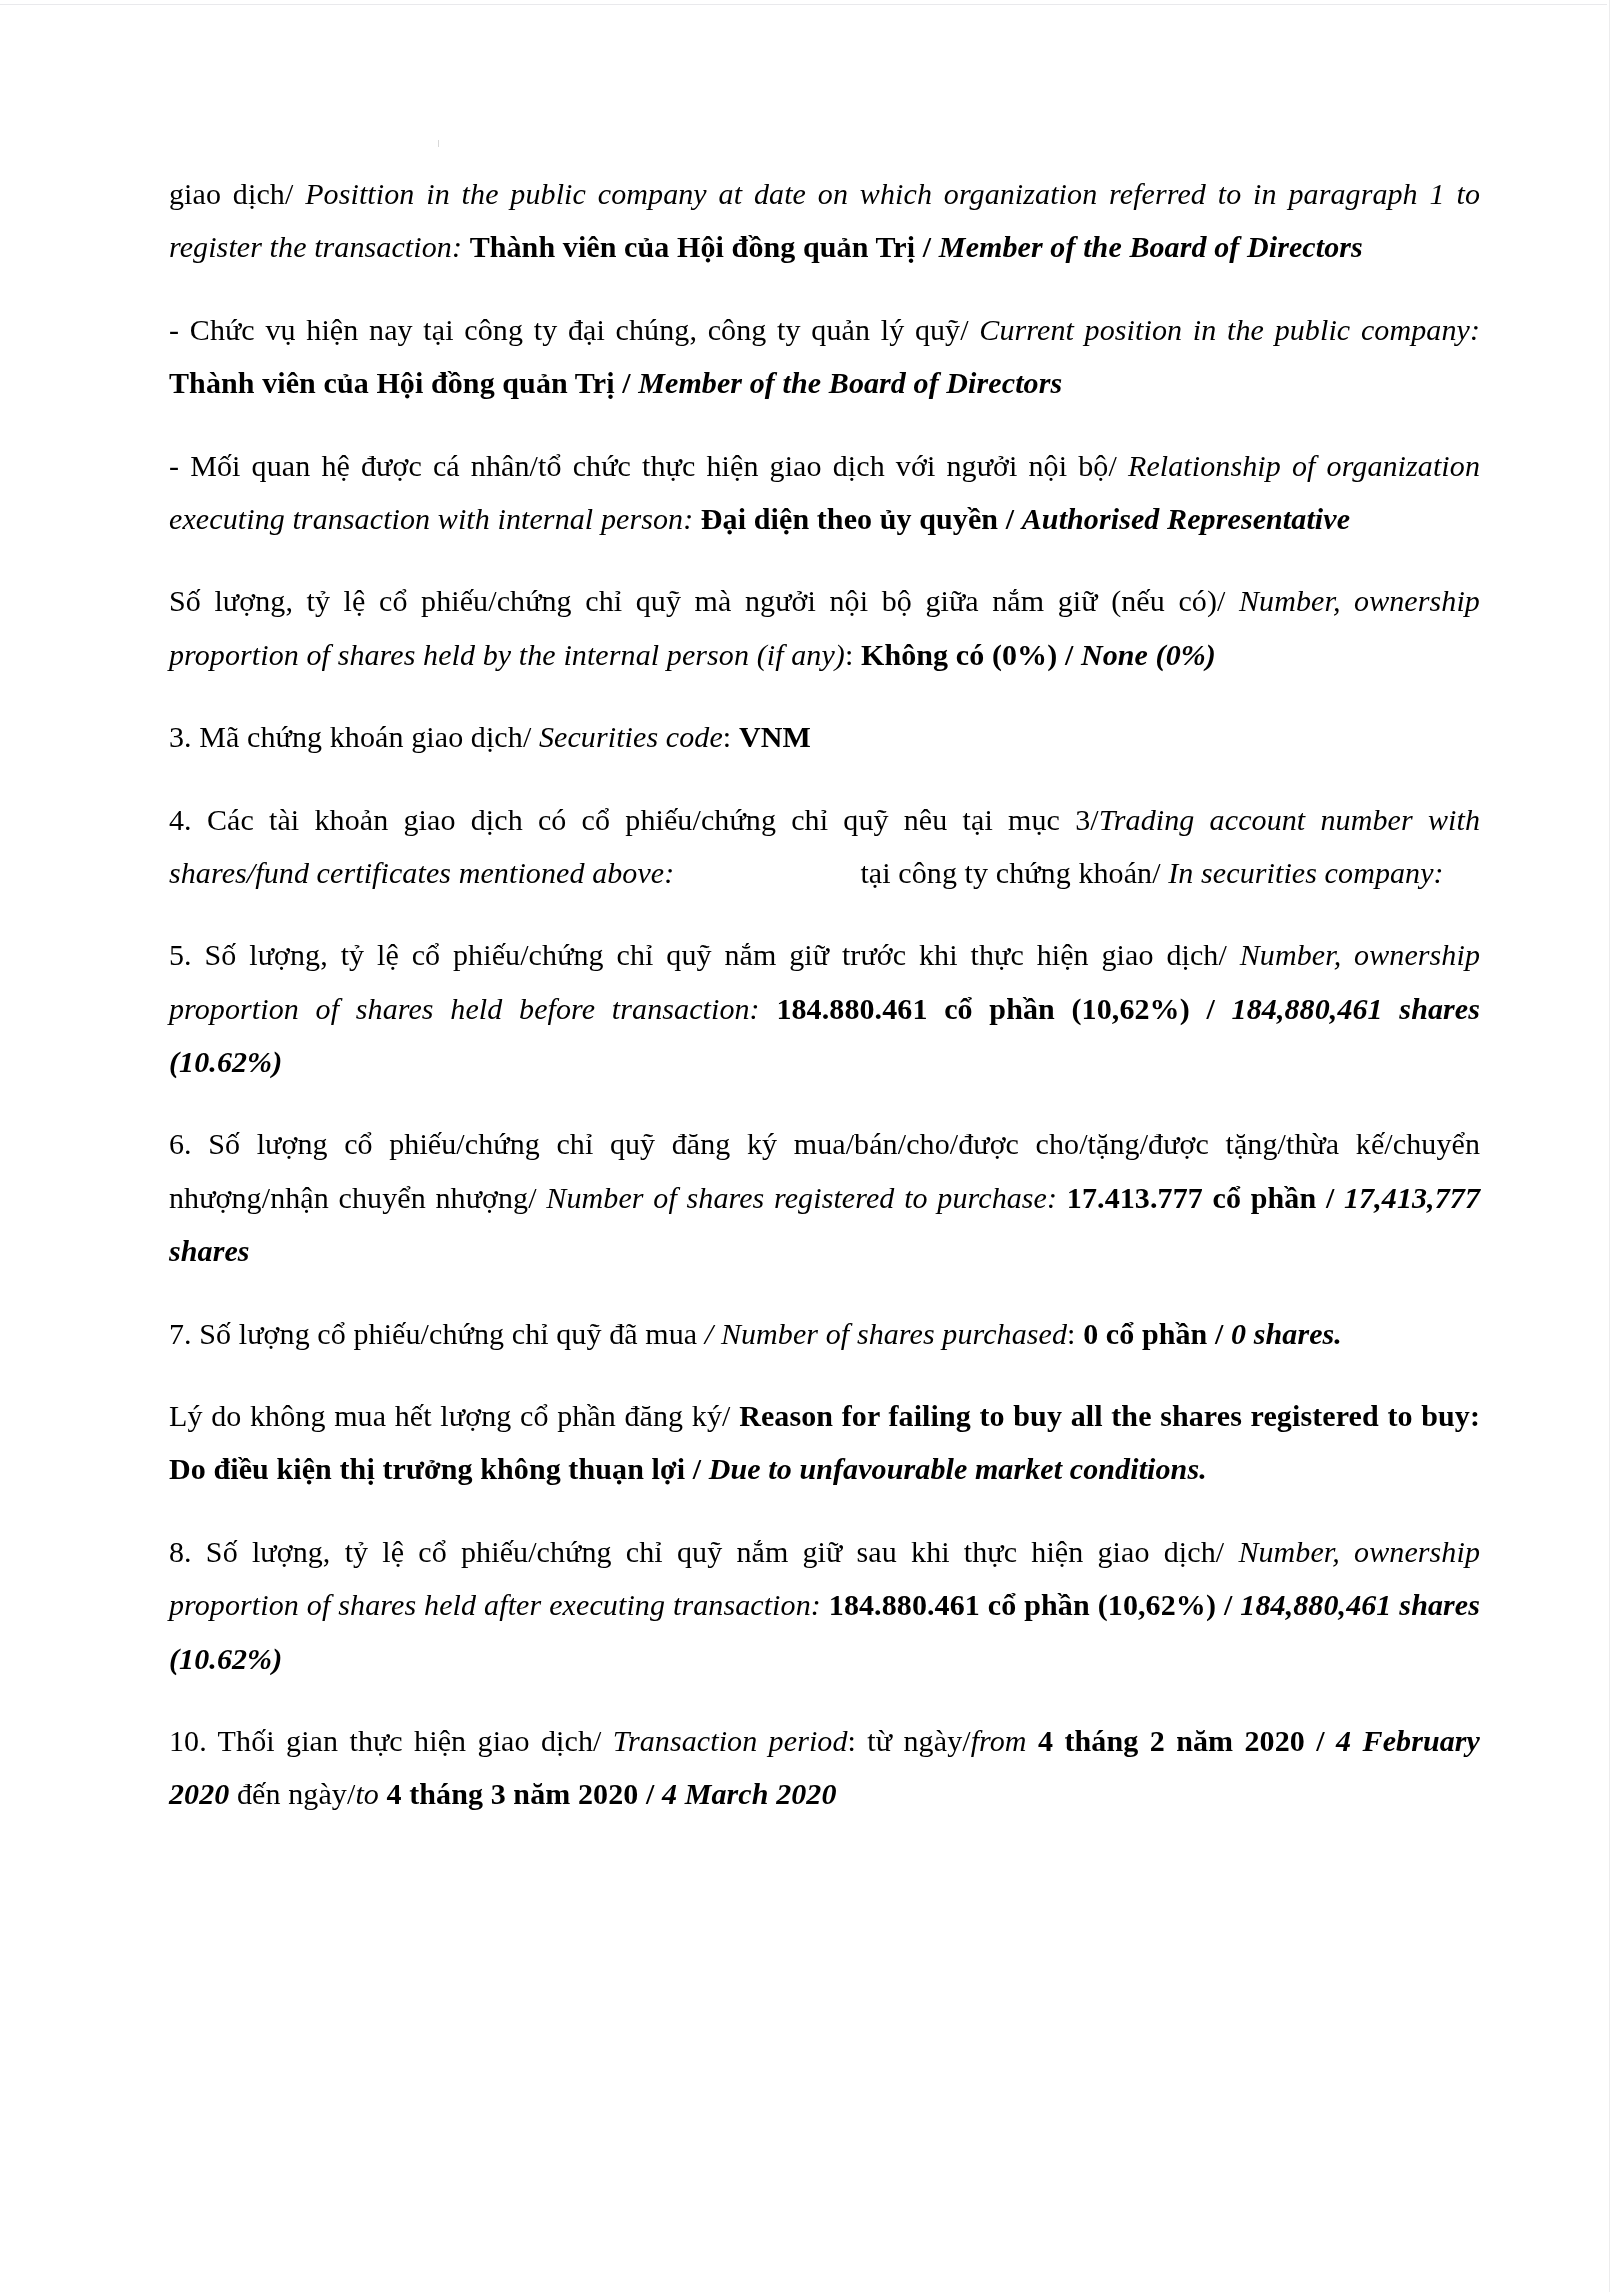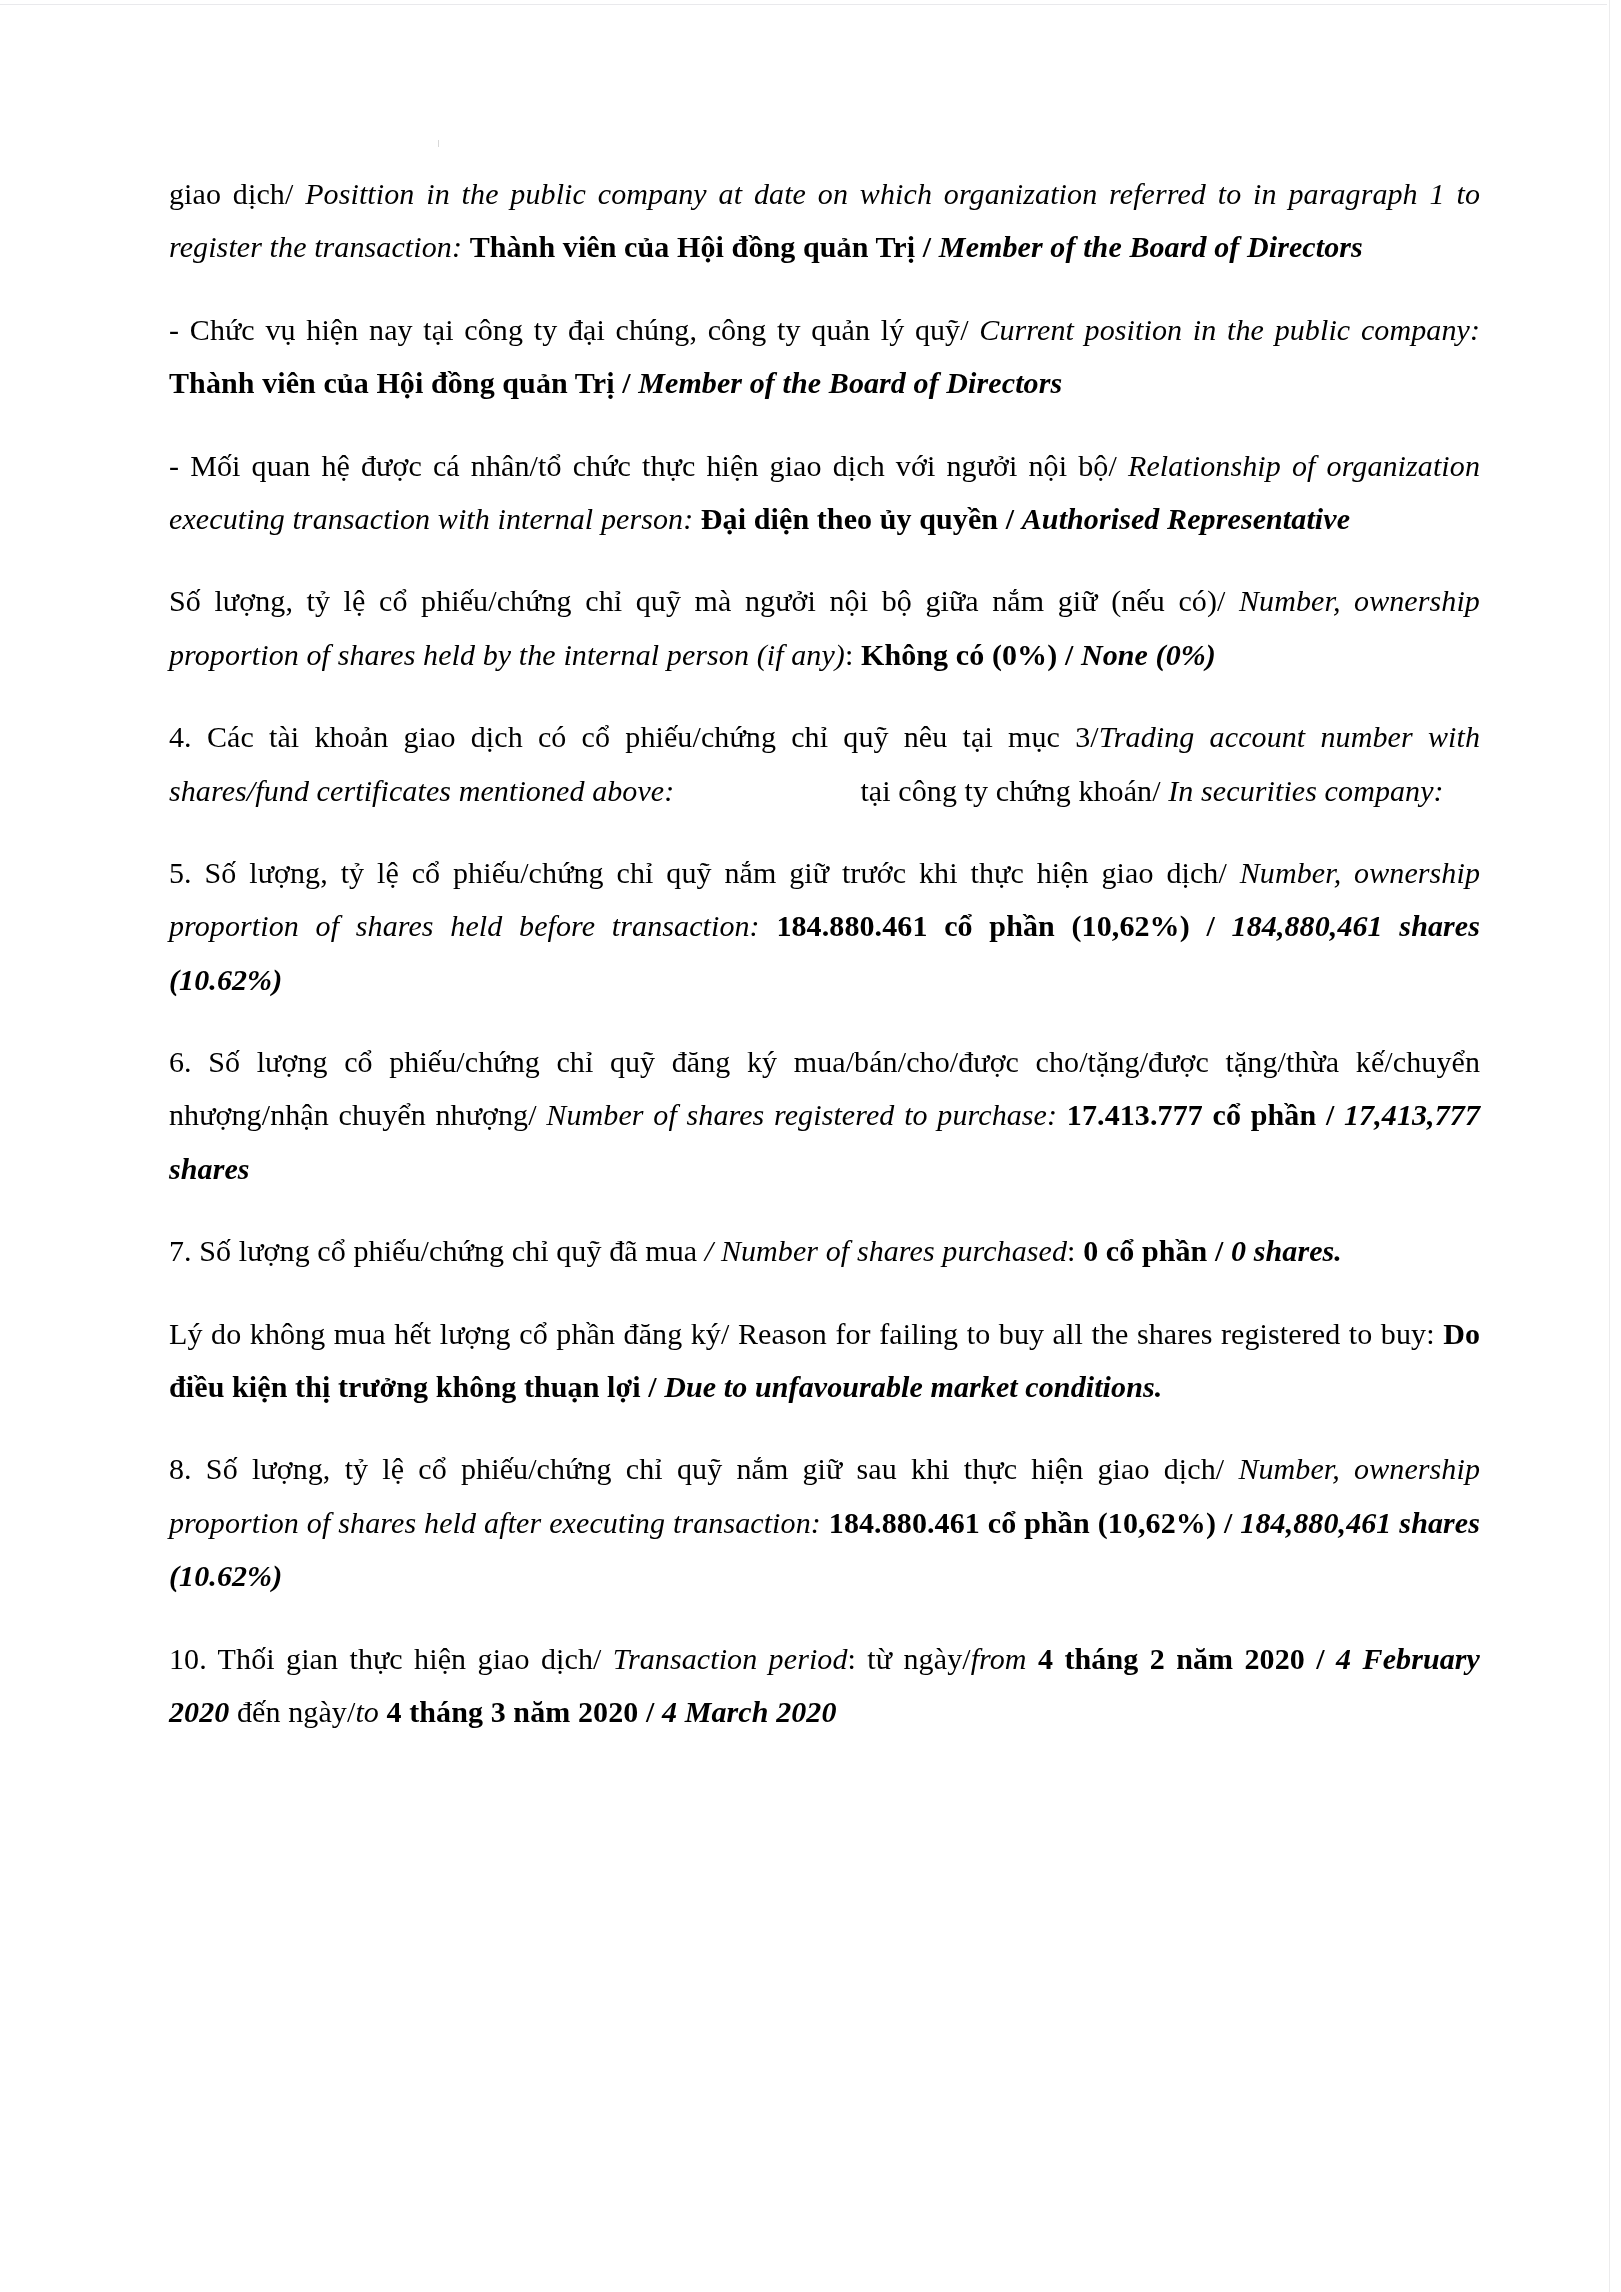--- a/index.html
+++ b/index.html
@@ -54,21 +54,21 @@
     text-justify: inter-word;
     letter-spacing: 0.1px;
   }
   p.para:last-child { margin-bottom: 0; }
 
   
   .vn   { font-style: normal; font-weight: normal; }
   .en   { font-style: italic;  font-weight: normal; }
   .vnb  { font-style: normal; font-weight: bold; }
   .enb  { font-style: italic;  font-weight: bold; }
-  .rom  { font-style: normal; font-weight: normal; }
+  .rom  { font-style: normal; font-weight: bold; }
 
   
   .blank-fill {
     display: inline-block;
     width: 186px;
   }
 </style>
 </head>
 <body>
 
@@ -76,20 +76,21 @@
 
   <div class="scan-top-line"></div>
   <div class="scan-right-edge"></div>
   <div class="scan-speck"></div>
 
   <div class="content" id="doc-body">
       <p class="para"><span class="vn">giao dịch/ </span><span class="en">Posittion in the public company at date on which organization referred to in paragraph 1 to register the transaction: </span><span class="vnb">Thành viên của Hội đồng quản Trị</span><span class="vnb"> / </span><span class="enb">Member of the Board of Directors</span></p>
       <p class="para"><span class="vn">- Chức vụ hiện nay tại công ty đại chúng, công ty quản lý quỹ/ </span><span class="en">Current position in the public company: </span><span class="vnb">Thành viên của Hội đồng quản Trị</span><span class="vnb"> / </span><span class="enb">Member of the Board of Directors</span></p>
       <p class="para"><span class="vn">- Mối quan hệ được cá nhân/tổ chức thực hiện giao dịch với ngưởi nội bộ/ </span><span class="en">Relationship of organization executing transaction with internal person: </span><span class="vnb">Đại diện theo ủy quyền</span><span class="vnb"> / </span><span class="enb">Authorised Representative</span></p>
       <p class="para"><span class="vn">Số lượng, tỷ lệ cổ phiếu/chứng chỉ quỹ mà ngưởi nội bộ giữa nắm giữ (nếu có)/ </span><span class="en">Number, ownership proportion of shares held by the internal person (if any)</span><span class="vn">: </span><span class="vnb">Không có (0%)</span><span class="vnb"> / </span><span class="enb">None (0%)</span></p>
+      <p class="para"><span class="vn">3. Mã chứng khoán giao dịch/ </span><span class="en">Securities code</span><span class="vn">: </span><span class="vnb">VNM</span></p>
       <p class="para"><span class="vn">4. Các tài khoản giao dịch có cổ phiếu/chứng chỉ quỹ nêu tại mục 3/</span><span class="en">Trading account number with shares/fund certificates mentioned above:</span><span class="blank-fill">&nbsp;</span><span class="vn">tại công ty chứng khoán/ </span><span class="en">In securities company:</span></p>
       <p class="para"><span class="vn">5. Số lượng, tỷ lệ cổ phiếu/chứng chỉ quỹ nắm giữ trước khi thực hiện giao dịch/ </span><span class="en">Number, ownership proportion of shares held before transaction: </span><span class="vnb">184.880.461 cổ phần (10,62%)</span><span class="vnb"> / </span><span class="enb">184,880,461 shares (10.62%)</span></p>
       <p class="para"><span class="vn">6. Số lượng cổ phiếu/chứng chỉ quỹ đăng ký mua/bán/cho/được cho/tặng/được tặng/thừa kế/chuyển nhượng/nhận chuyển nhượng/ </span><span class="en">Number of shares registered to purchase: </span><span class="vnb">17.413.777 cổ phần</span><span class="vnb"> / </span><span class="enb">17,413,777 shares</span></p>
       <p class="para"><span class="vn">7. Số lượng cổ phiếu/chứng chỉ quỹ đã mua </span><span class="en">/ Number of shares purchased</span><span class="vn">: </span><span class="vnb">0 cổ phần</span><span class="vnb"> / </span><span class="enb">0 shares.</span></p>
       <p class="para"><span class="vn">Lý do không mua hết lượng cổ phần đăng ký/ </span><span class="rom">Reason for failing to buy all the shares registered to buy: </span><span class="vnb">Do điều kiện thị trưởng không thuạn lợi</span><span class="vnb"> / </span><span class="enb">Due to unfavourable market conditions.</span></p>
       <p class="para"><span class="vn">8. Số lượng, tỷ lệ cổ phiếu/chứng chỉ quỹ nắm giữ sau khi thực hiện giao dịch/ </span><span class="en">Number, ownership proportion of shares held after executing transaction: </span><span class="vnb">184.880.461 cổ phần (10,62%)</span><span class="vnb"> / </span><span class="enb">184,880,461 shares (10.62%)</span></p>
       <p class="para"><span class="vn">10. Thối gian thực hiện giao dịch/ </span><span class="en">Transaction period</span><span class="vn">: từ ngày/</span><span class="en">from </span><span class="vnb">4 tháng 2 năm 2020</span><span class="vnb"> / </span><span class="enb">4 February 2020</span><span class="vn"> đến ngày/</span><span class="en">to </span><span class="vnb">4 tháng 3 năm 2020</span><span class="vnb"> / </span><span class="enb">4 March 2020</span></p>
     </div>
 
 </div>

